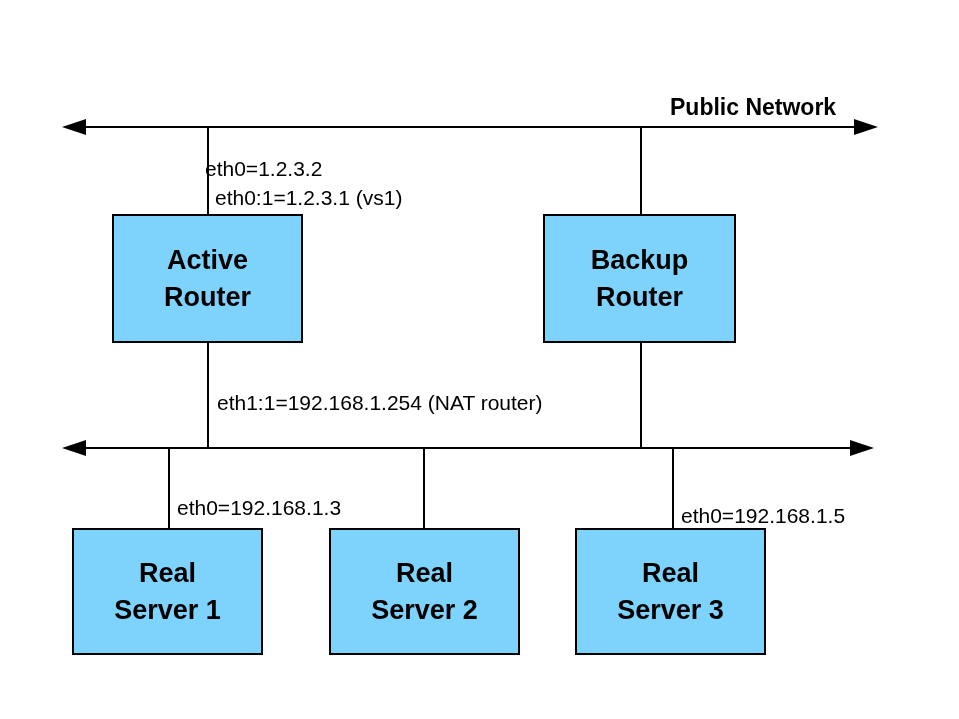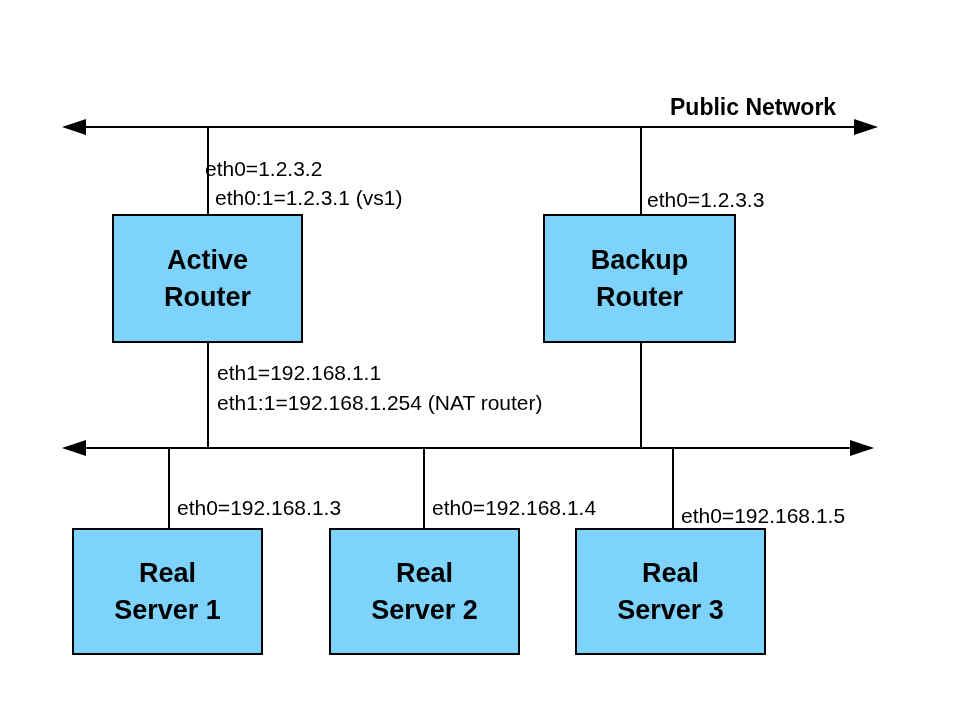--- a/index.html
+++ b/index.html
@@ -118,27 +118,24 @@
   <div class="vline v-active-top"></div>
   <div class="vline v-active-bottom"></div>
   <div class="vline v-backup-top"></div>
   <div class="vline v-backup-bottom"></div>
   <div class="vline v-rs1"></div>
   <div class="vline v-rs2"></div>
   <div class="vline v-rs3"></div>
 
   <div class="iplabel lbl-a-eth0">eth0=1.2.3.2</div>
   <div class="iplabel lbl-a-eth0-alias">eth0:1=1.2.3.1 (vs1)</div>
-  <div class="iplabel lbl-b-eth0">eth0=1.2.3.3</div>
 
-  <div class="iplabel lbl-a-eth1">eth1=192.168.1.1</div>
   <div class="iplabel lbl-a-eth1-alias">eth1:1=192.168.1.254 (NAT router)</div>
 
   <div class="iplabel lbl-rs1-eth0">eth0=192.168.1.3</div>
-  <div class="iplabel lbl-rs2-eth0">eth0=192.168.1.4</div>
   <div class="iplabel lbl-rs3-eth0">eth0=192.168.1.5</div>
 
   <div class="node box-active">Active
 Router</div>
   <div class="node box-backup">Backup
 Router</div>
   <div class="node box-rs1">Real
 Server 1</div>
   <div class="node box-rs2">Real
 Server 2</div>

